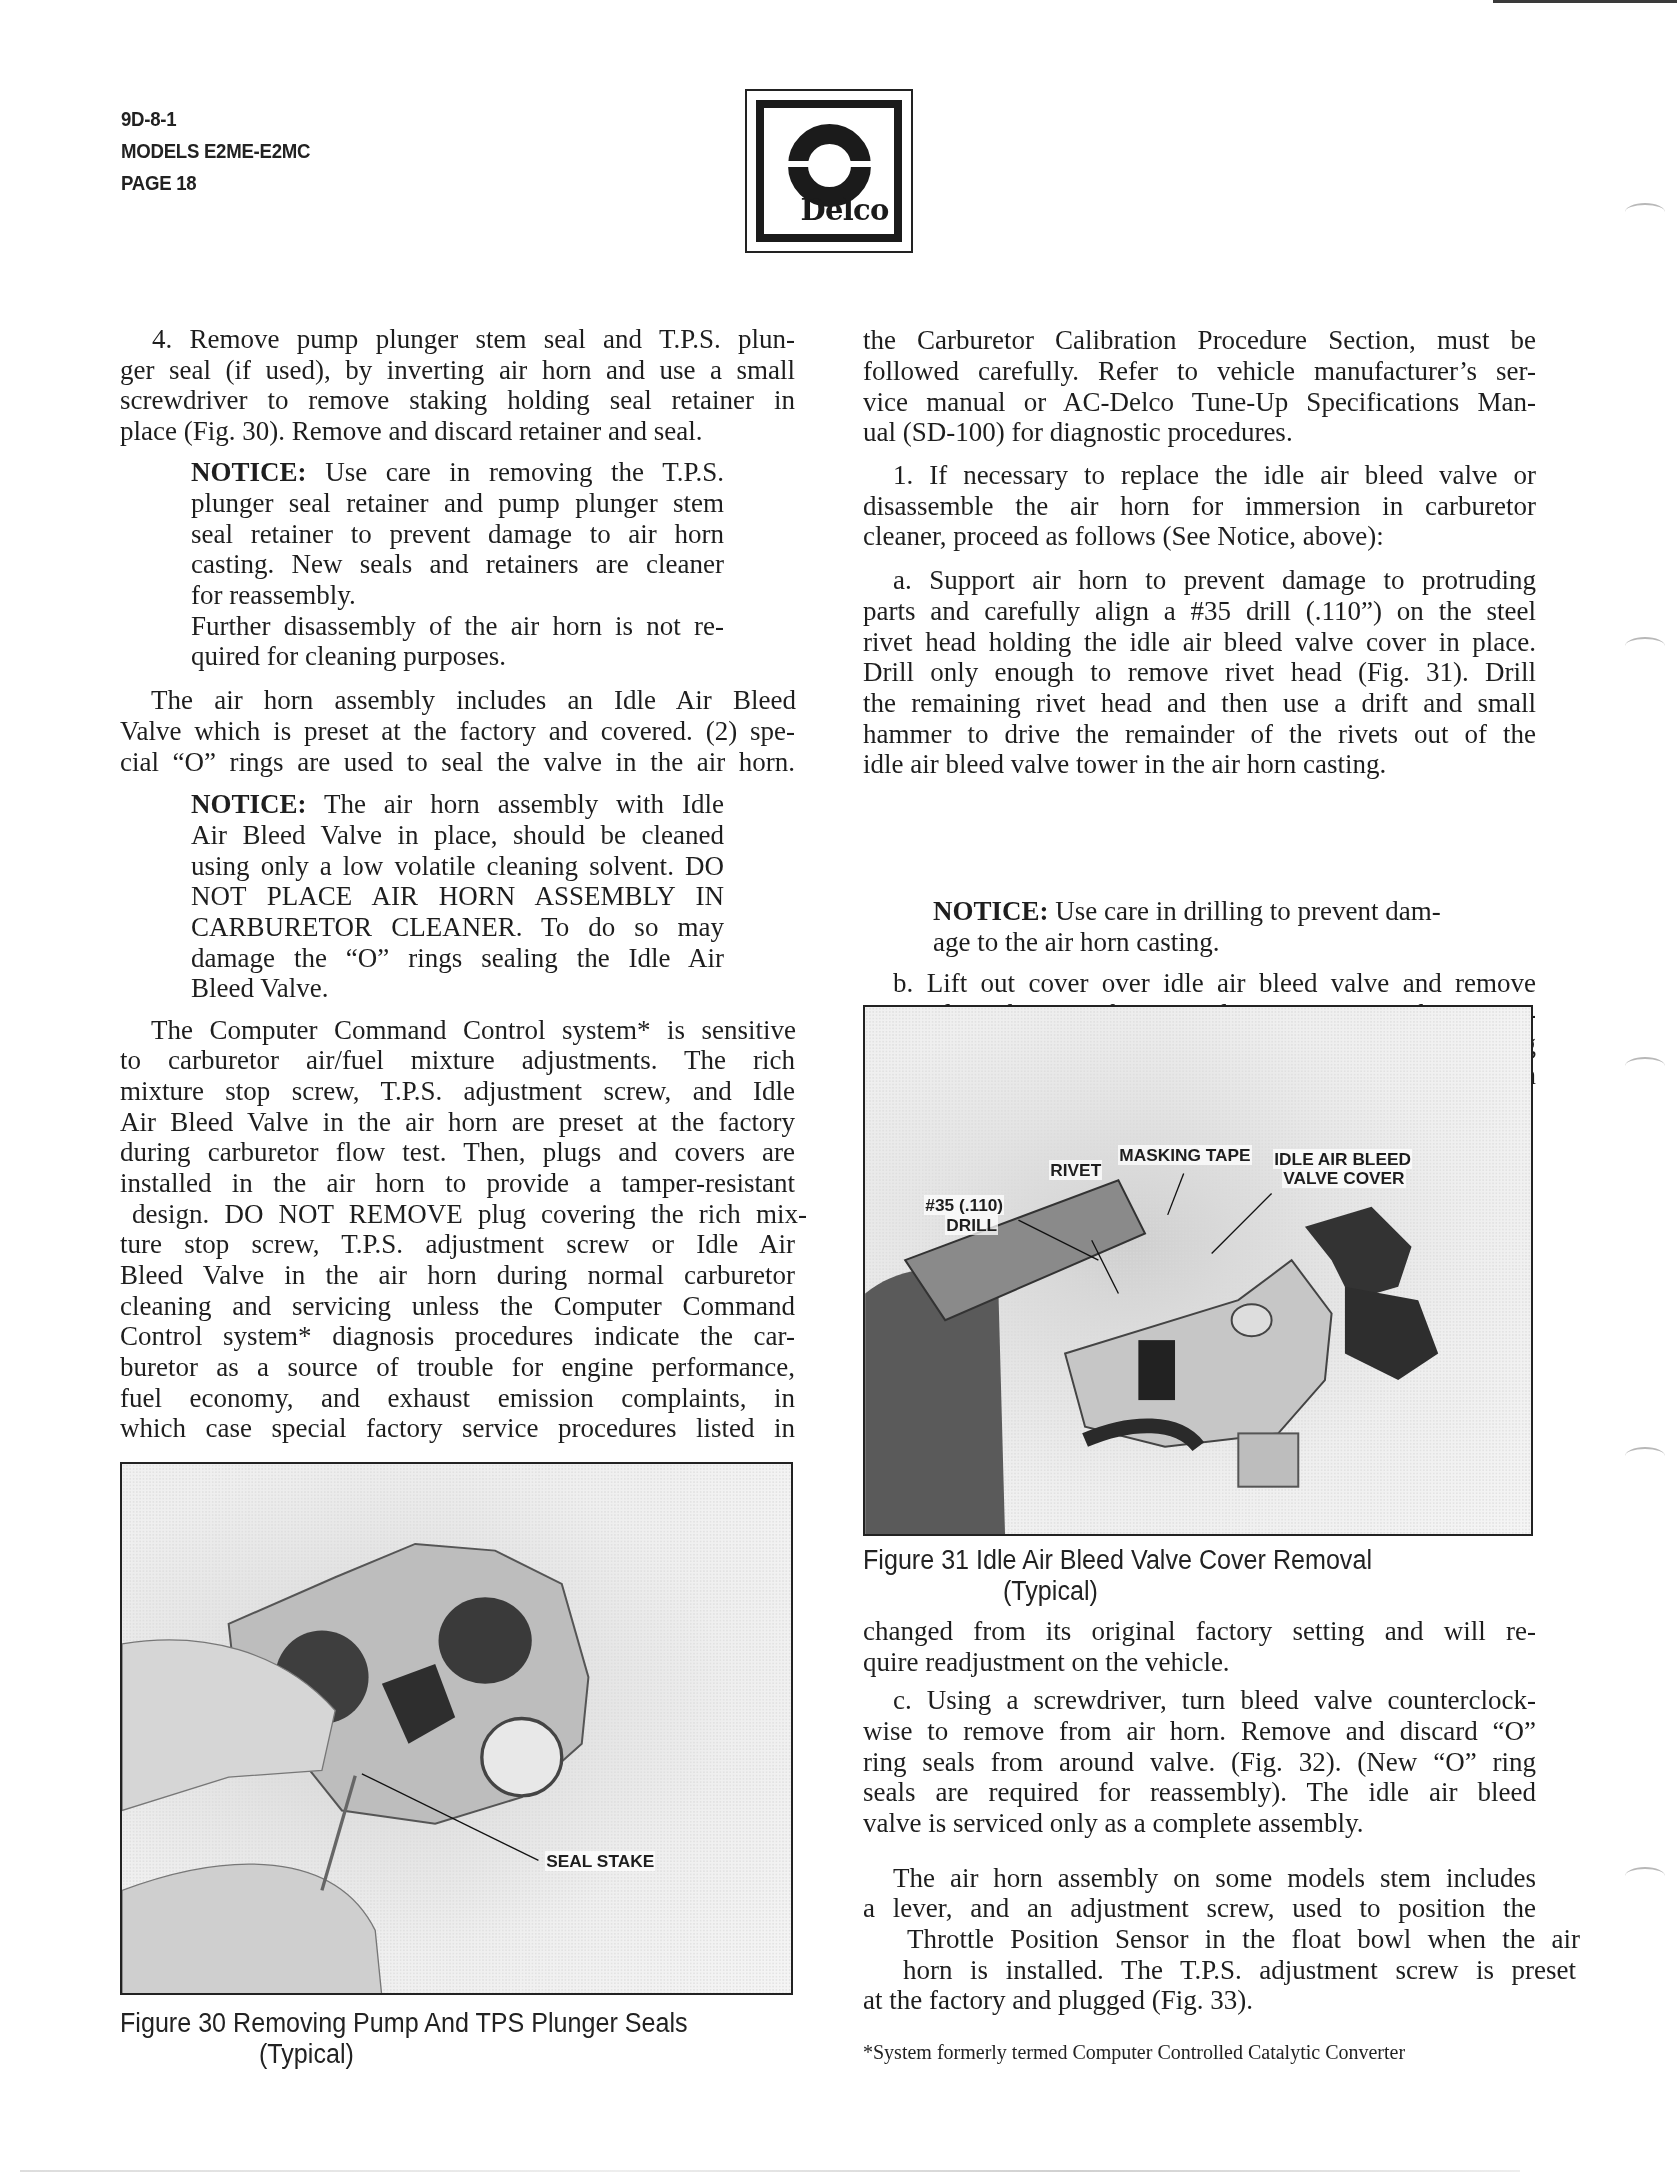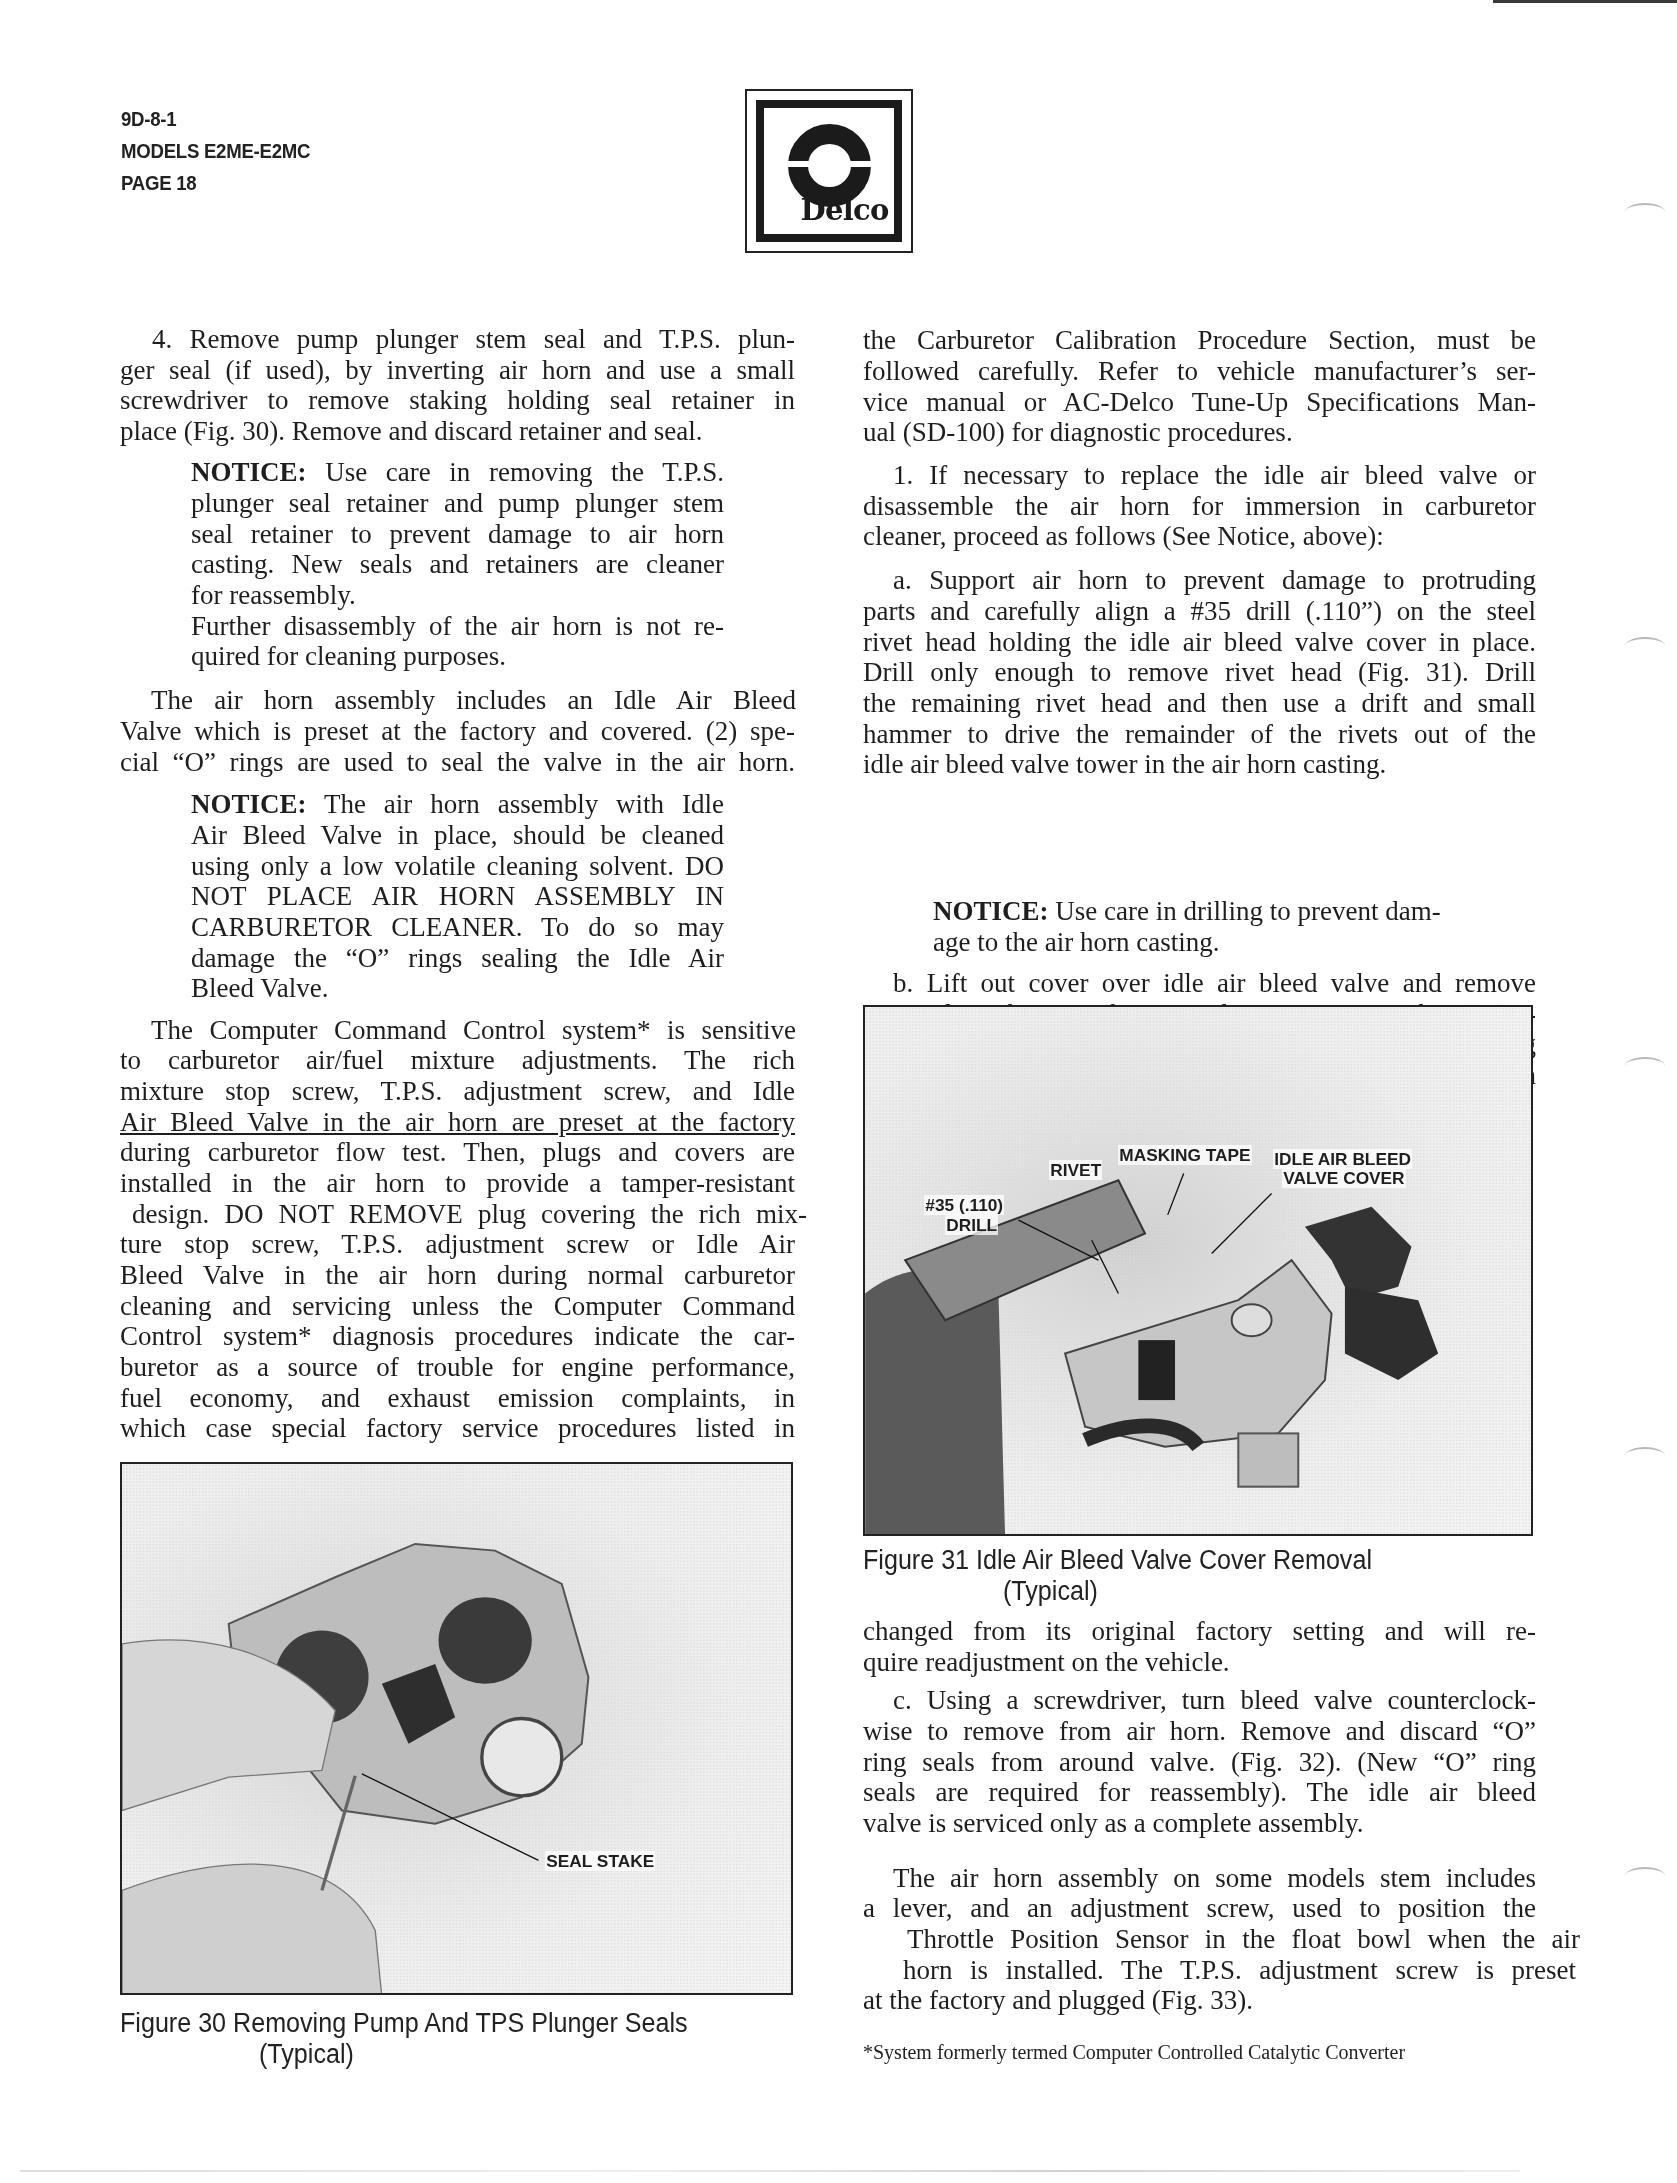--- a/index.html
+++ b/index.html
@@ -79,21 +79,21 @@
     <div class="ln" style="left:191px;top:881px;width:533px">NOT PLACE AIR HORN ASSEMBLY IN</div>
     <div class="ln" style="left:191px;top:912px;width:533px">CARBURETOR CLEANER. To do so may</div>
     <div class="ln" style="left:191px;top:943px;width:533px">damage the “O” rings sealing the Idle Air</div>
     <div class="ln last" style="left:191px;top:973px;width:533px">Bleed Valve.</div>
   </div>
 
   <div id="ccc">
       <div class="ln" style="left: 151px; top: 1015px; width: 645px;">The Computer Command Control system* is sensitive</div>
       <div class="ln" style="left: 120px; top: 1045px; width: 675px;">to carburetor air/fuel mixture adjustments. The rich</div>
       <div class="ln" style="left: 120px; top: 1076px; width: 675px;">mixture stop screw, T.P.S. adjustment screw, and Idle</div>
-      <div class="ln" style="left: 120px; top: 1107px; width: 675px; text-decoration: underline;">Air Bleed Valve in the air horn are preset at the factory</div>
+      <div class="ln" style="left: 120px; top: 1107px; width: 675px;">Air Bleed Valve in the air horn are preset at the factory</div>
       <div class="ln" style="left: 120px; top: 1137px; width: 675px;">during carburetor flow test. Then, plugs and covers are</div>
       <div class="ln" style="left: 120px; top: 1168px; width: 675px;">installed in the air horn to provide a tamper-resistant</div>
       <div class="ln" style="left: 132px; top: 1199px; width: 675px;">design. DO NOT REMOVE plug covering the rich mix-</div>
       <div class="ln" style="left: 120px; top: 1229px; width: 675px;">ture stop screw, T.P.S. adjustment screw or Idle Air</div>
       <div class="ln" style="left: 120px; top: 1260px; width: 675px;">Bleed Valve in the air horn during normal carburetor</div>
       <div class="ln" style="left: 120px; top: 1291px; width: 675px;">cleaning and servicing unless the Computer Command</div>
       <div class="ln" style="left: 120px; top: 1321px; width: 675px;">Control system* diagnosis procedures indicate the car-</div>
       <div class="ln" style="left: 120px; top: 1352px; width: 675px;">buretor as a source of trouble for engine performance,</div>
       <div class="ln" style="left: 120px; top: 1383px; width: 675px;">fuel economy, and exhaust emission complaints, in</div>
       <div class="ln" style="left: 120px; top: 1413px; width: 675px;">which case special factory service procedures listed in</div>

